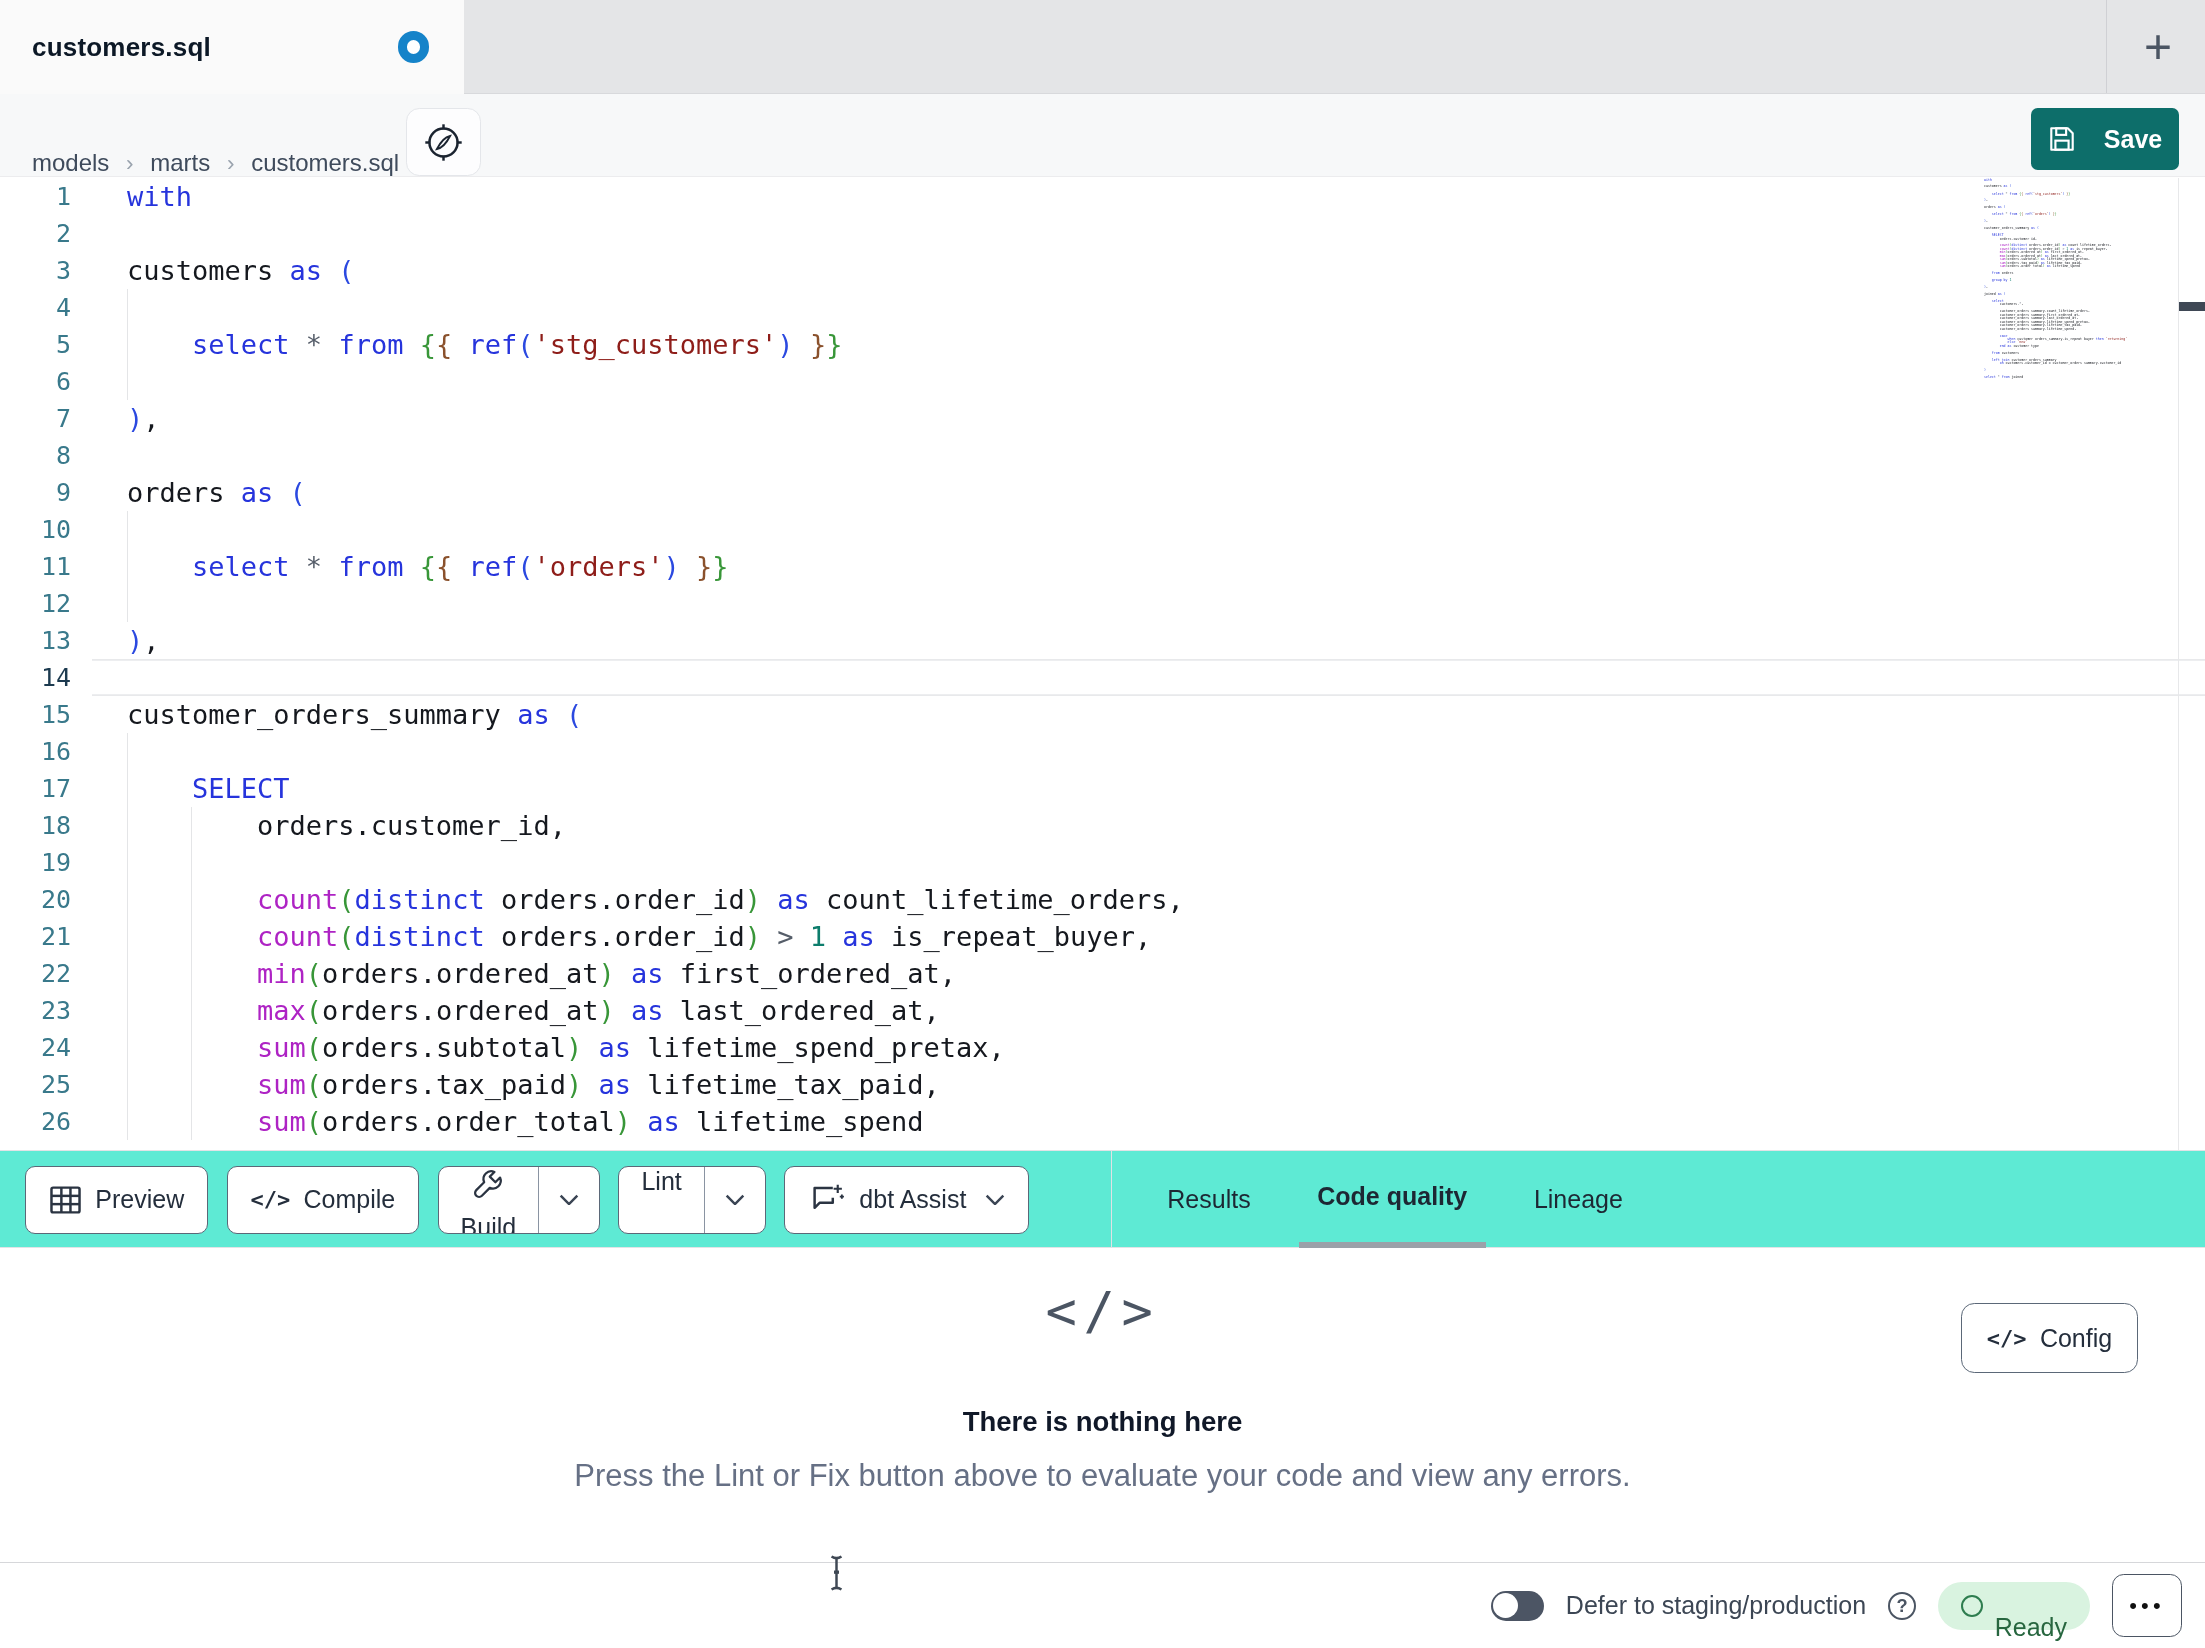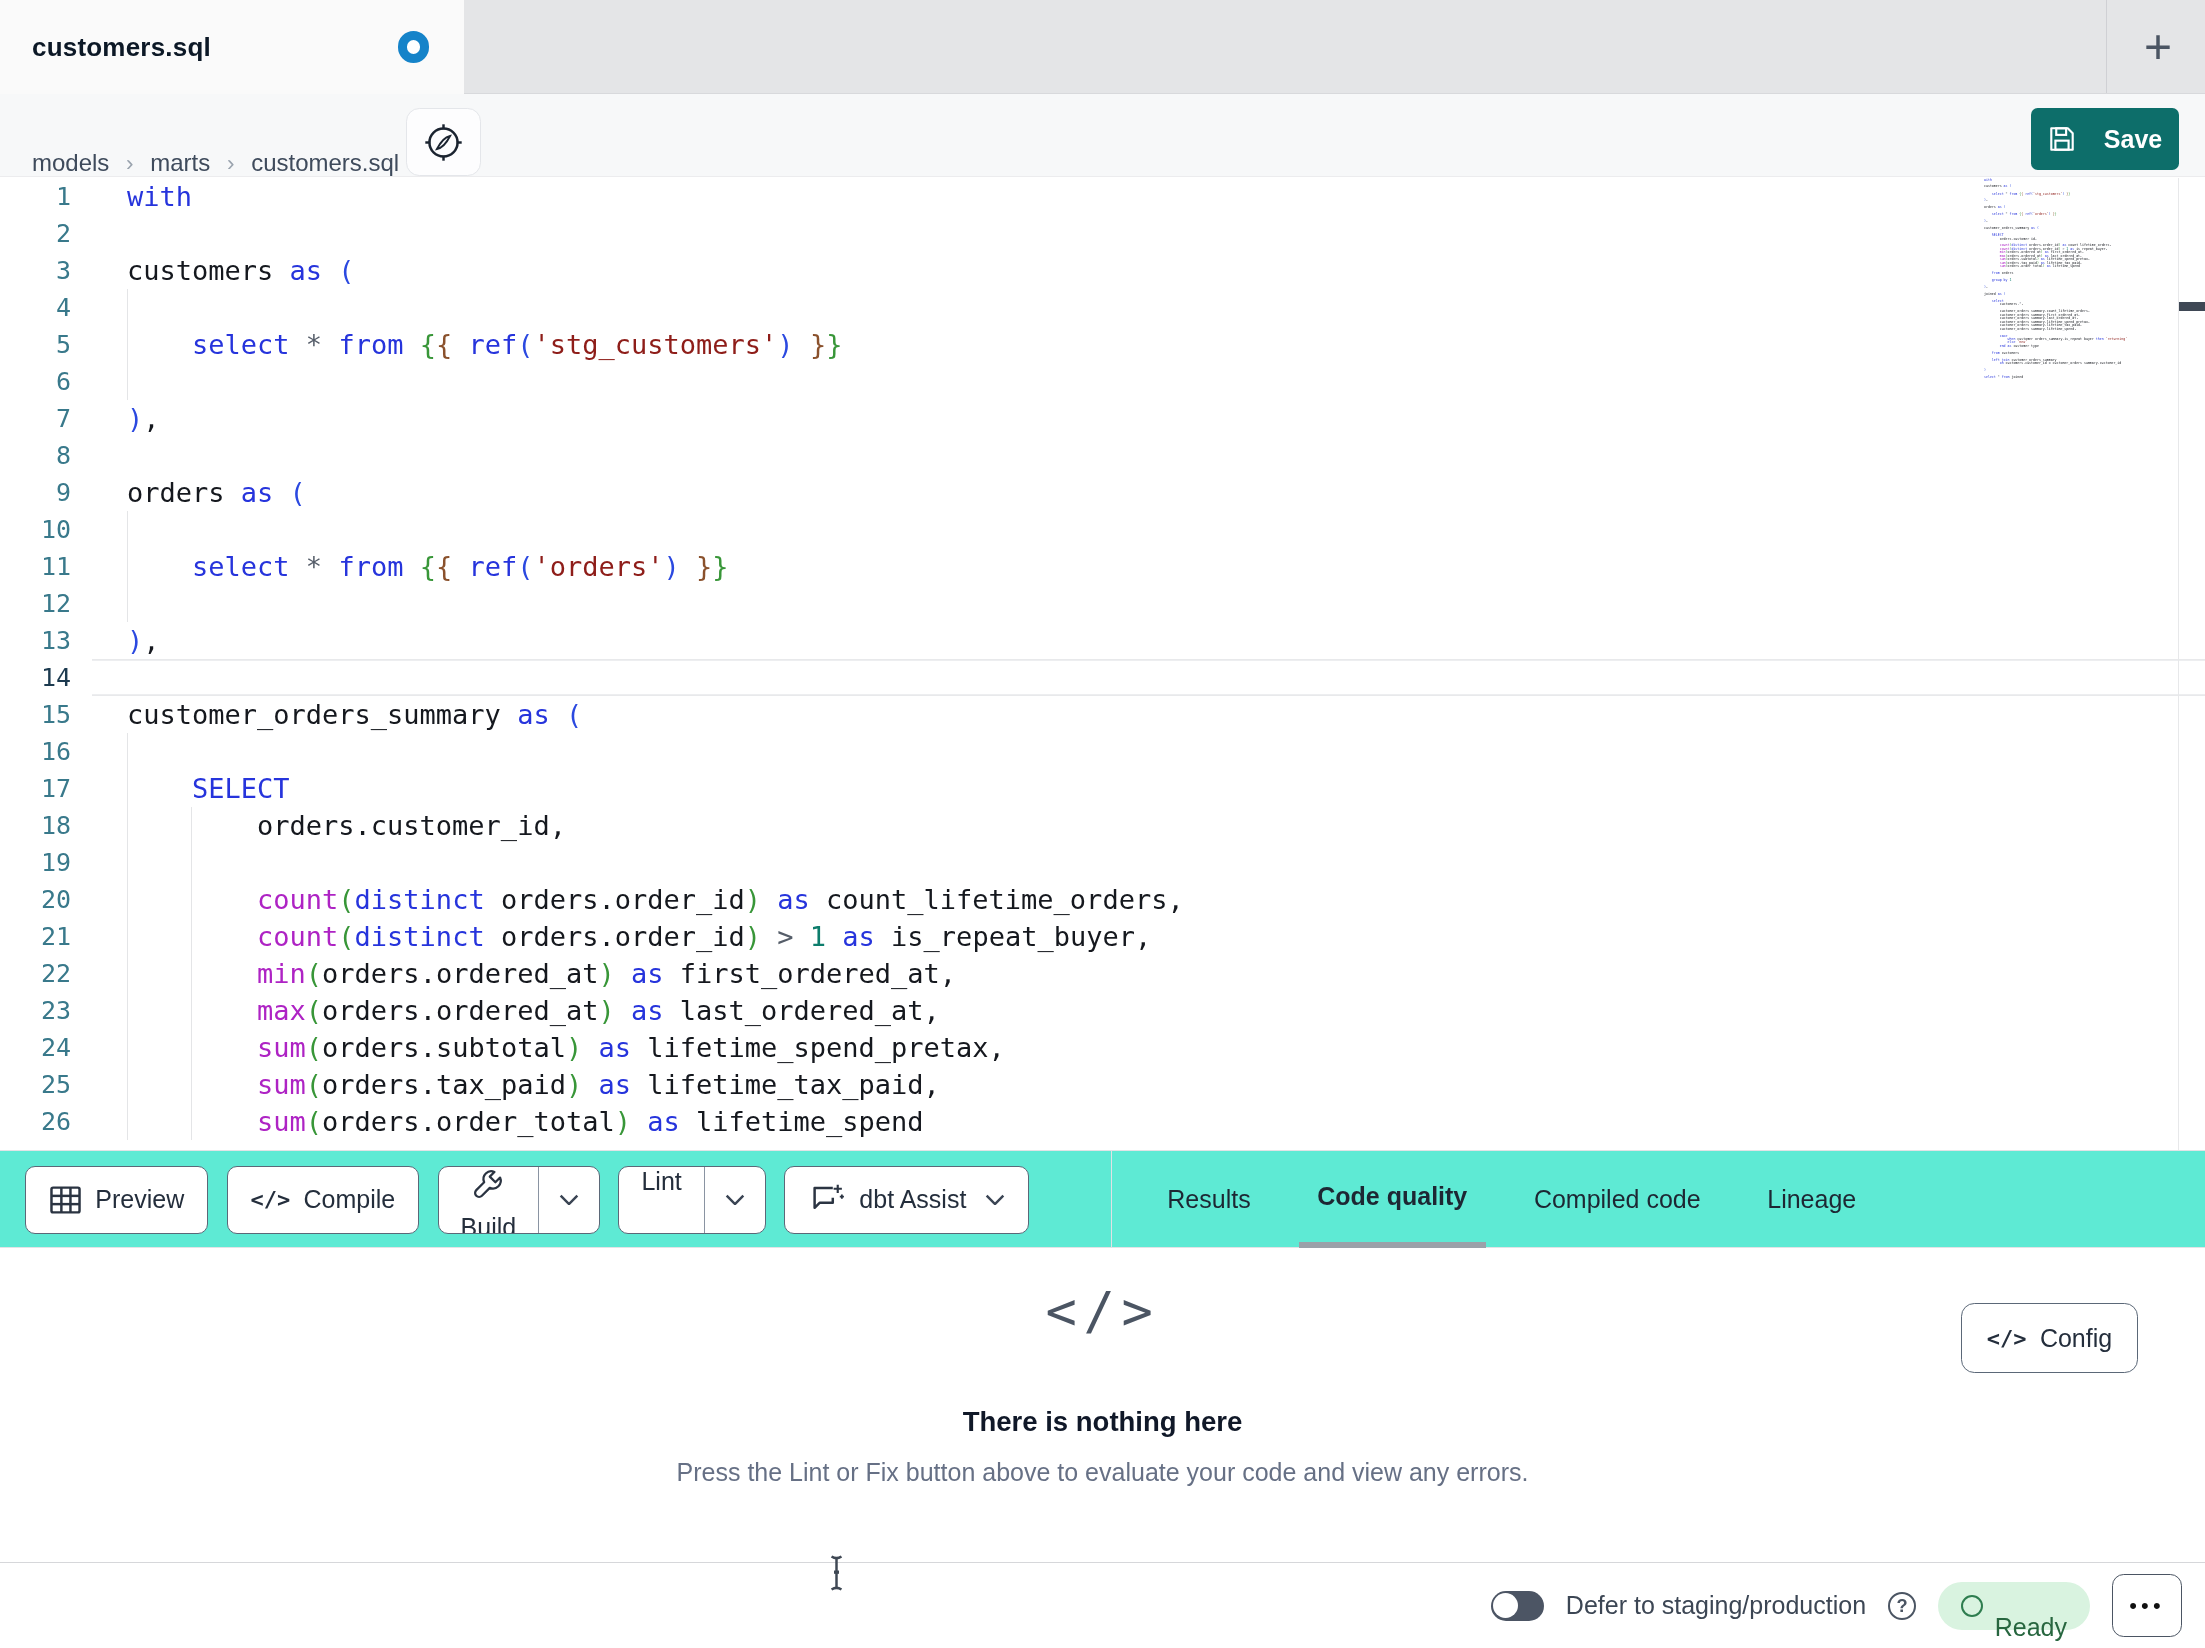--- a/index.html
+++ b/index.html
@@ -75,21 +75,21 @@
              color:#1d2733;cursor:pointer;box-sizing:border-box;height:97px;}
   .panel-tab.active{font-weight:600;border-bottom:6.7px solid #9ba1a9;}
 
   
   .results{position:absolute;left:0;top:1248px;width:100%;height:314px;background:#fff;}
   .empty-icon{position:absolute;left:0;top:33px;width:100%;text-align:center;
               font-family:"DejaVu Sans Mono",monospace;font-size:52px;font-weight:500;color:#4b5563;
               letter-spacing:6.7px;}
   .empty-title{position:absolute;left:0;top:158px;width:100%;text-align:center;font-size:27.5px;
                font-weight:bold;color:#101828;}
-  .empty-desc{position:absolute;left:0;top:210px;width:100%;text-align:center;font-size:25px;
+  .empty-desc{position:absolute;left:0;top:210px;width:100%;text-align:center;font-size:31px;
               color:#667085;}
   .config-btn{position:absolute;left:1961px;top:55px;width:177px;height:70px;border-radius:13.3px;
               border:1.7px solid #5b6878;background:#fff;display:flex;align-items:center;
               justify-content:center;gap:13.3px;font-size:25px;font-weight:500;color:#242e3c;
               cursor:pointer;font-family:"Liberation Sans",sans-serif;box-sizing:border-box;}
   .config-glyph{font-family:"DejaVu Sans Mono",monospace;font-size:22px;font-weight:bold;color:#242e3c;}
 
   
   .statusbar{position:absolute;left:0;top:1562px;width:100%;height:86px;background:#fff;
              border-top:0.8px solid #d6d7da;box-sizing:border-box;}
@@ -342,21 +342,20 @@
           </svg>
         </span>
       </button>
     </div>
 
     <div class="tb-divider"></div>
 
     <div class="panel-tabs">
       <div class="panel-tab">Results</div>
       <div class="panel-tab active">Code quality</div>
-      <div class="panel-tab">Compiled code</div>
       <div class="panel-tab">Lineage</div>
     </div>
   </div>
 
   <div class="results">
     <div class="empty-icon">&lt;/&gt;</div>
     <div class="empty-title">There is nothing here</div>
     <div class="empty-desc">Press the Lint or Fix button above to evaluate your code and view any errors.</div>
     <button class="config-btn">
       <span class="config-glyph">&lt;/&gt;</span>

